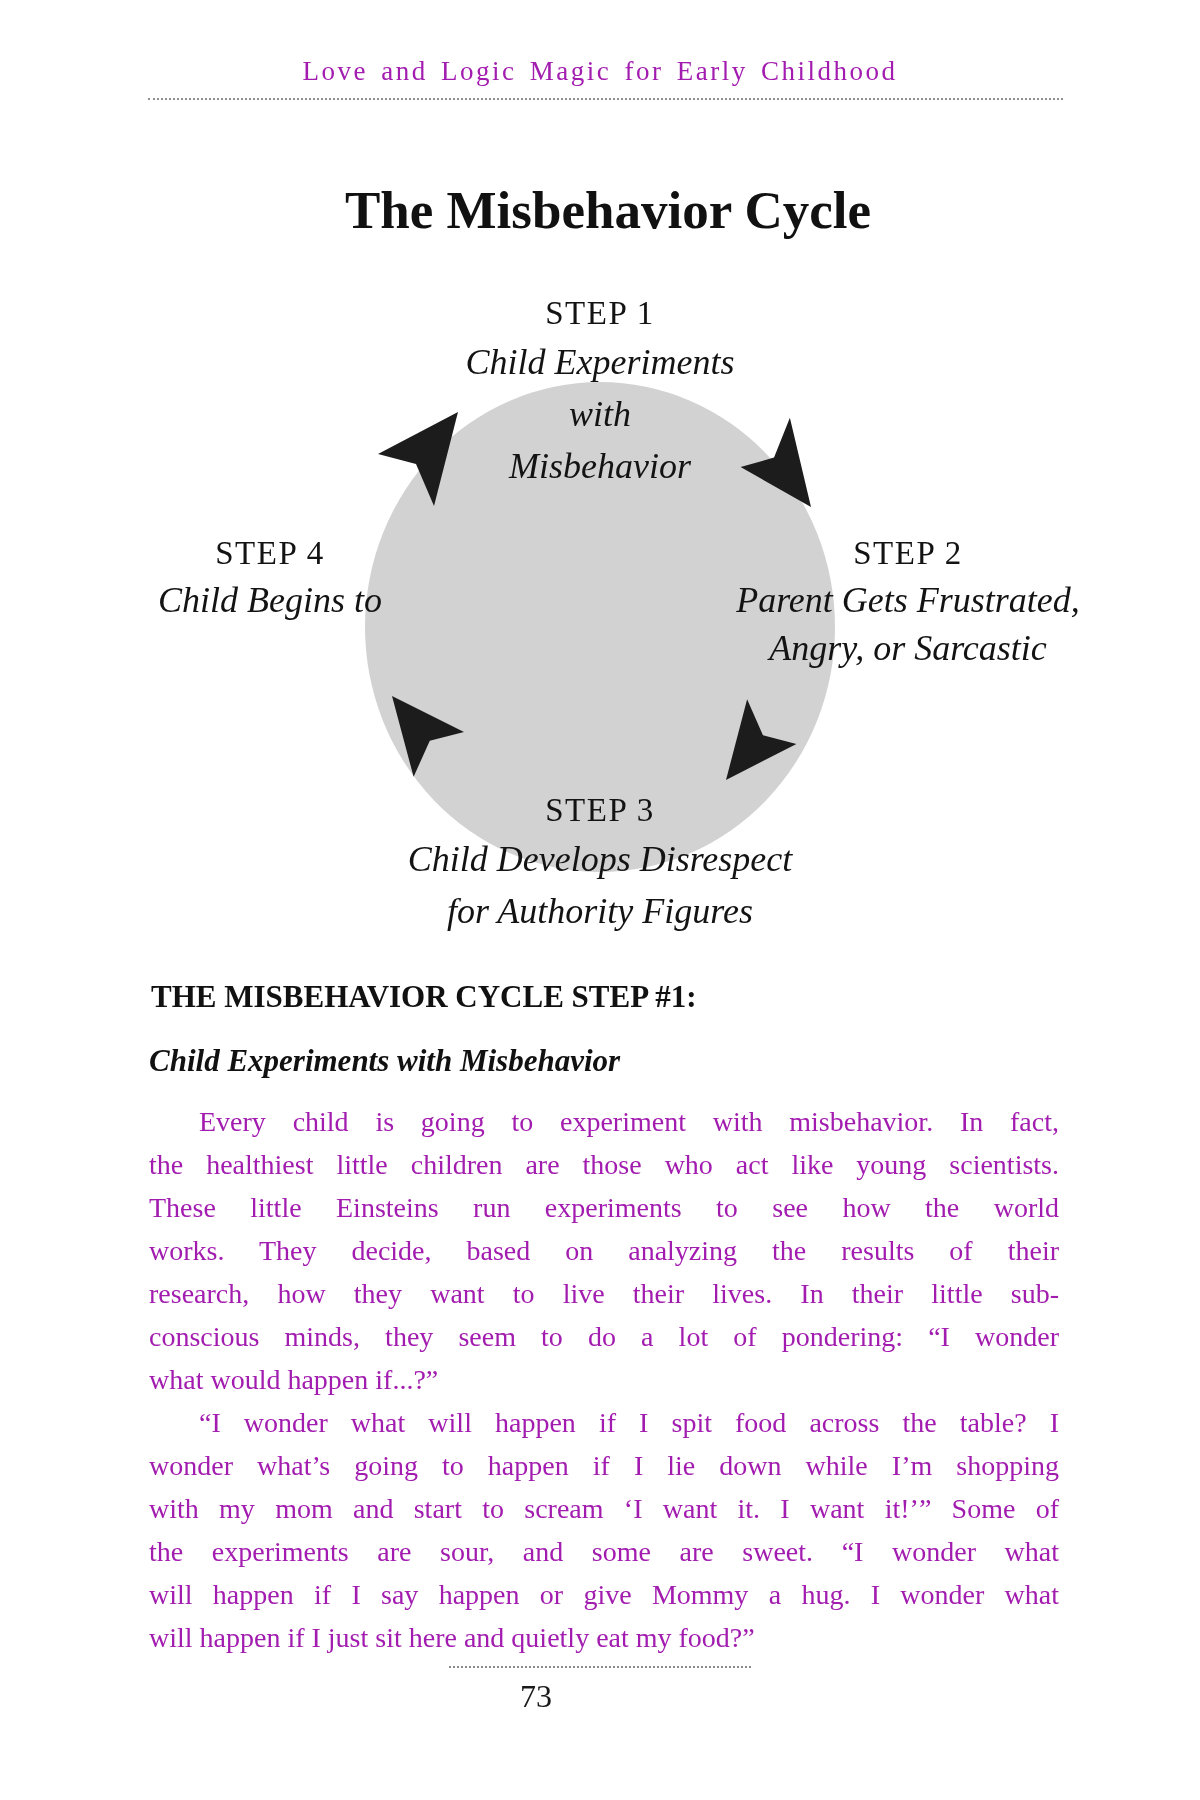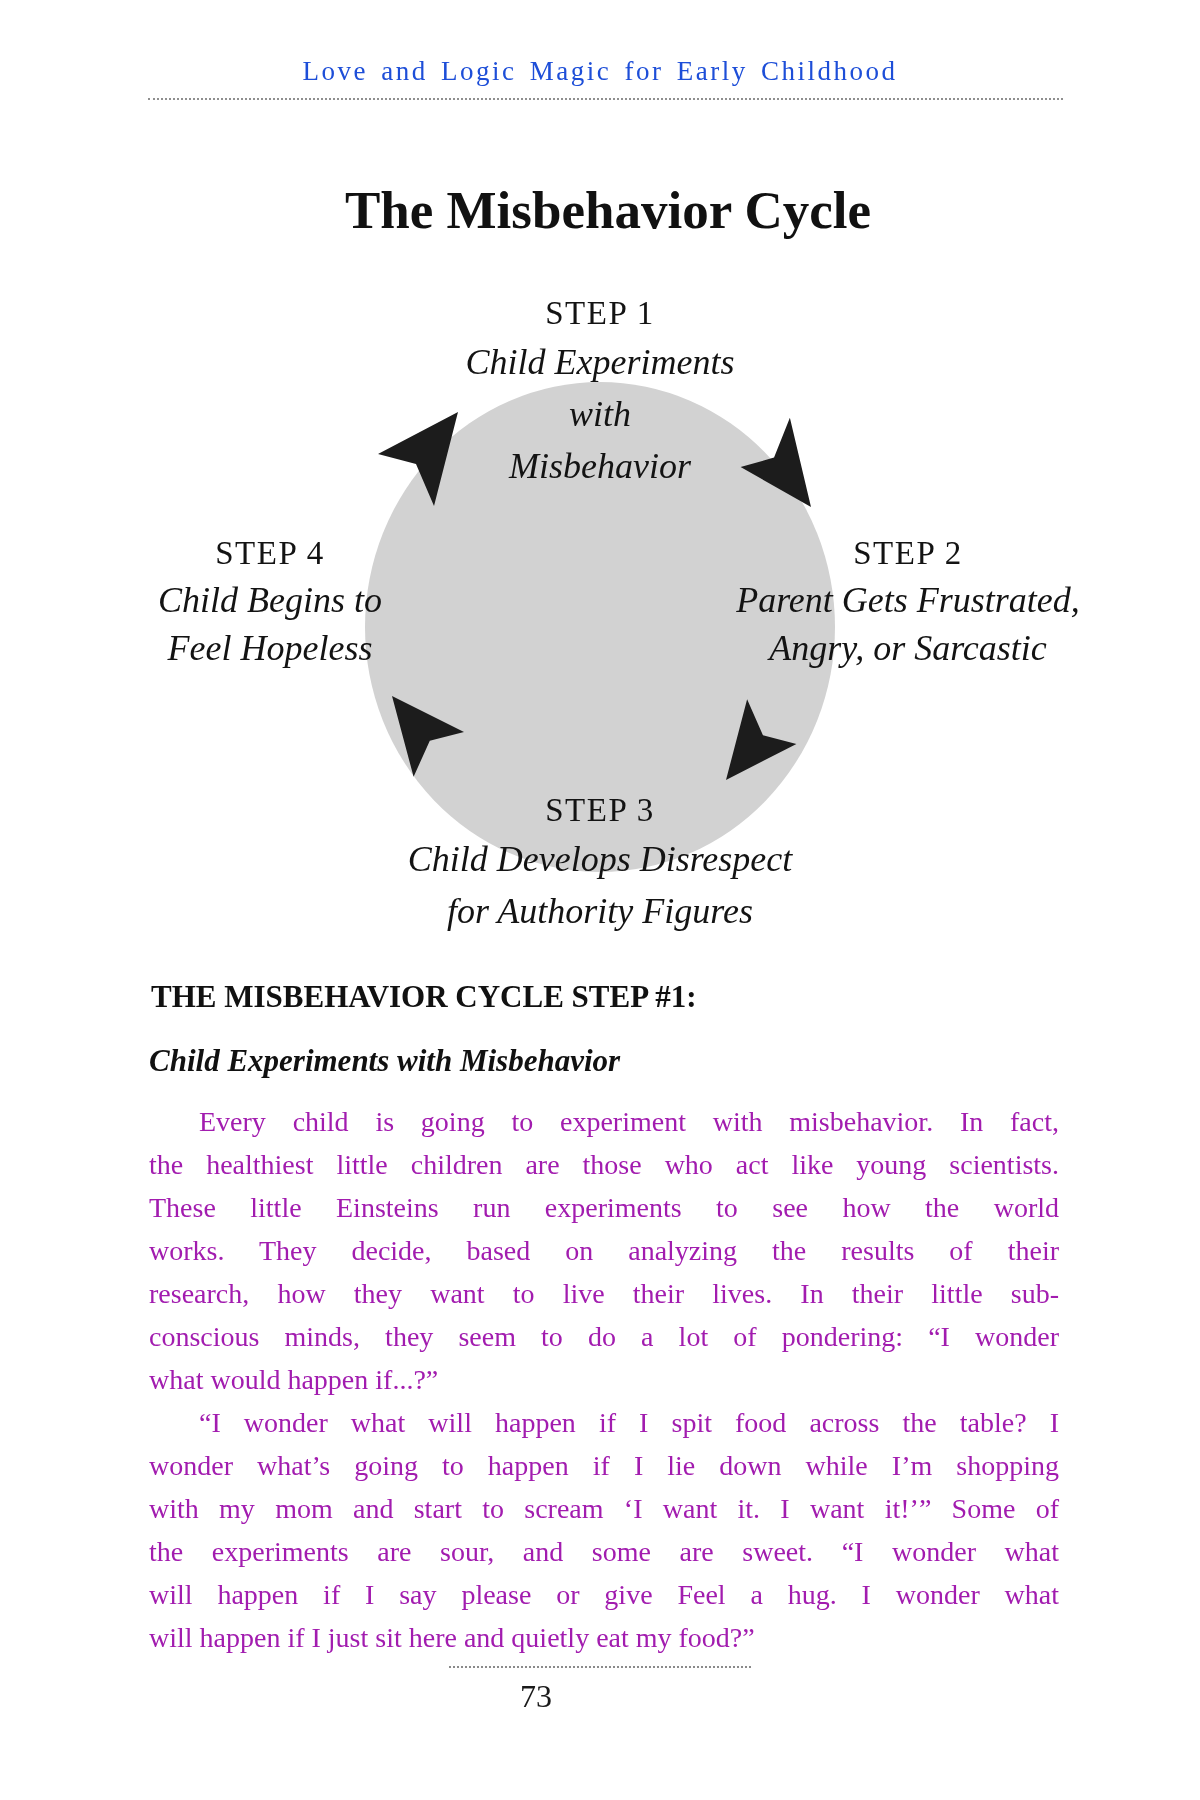--- a/index.html
+++ b/index.html
@@ -9,21 +9,21 @@
     background:#ffffff;
     font-family:"Liberation Serif", serif;
     color:#151515;
     overflow:hidden;
   }
   
   .running-head{
     position:absolute;top:56px;left:0;width:1200px;
     text-align:center;
     font-size:27px;letter-spacing:2.5px;word-spacing:4px;
-    color:#1d4ed8;
+    color:#a21caf;
   }
   .head-rule{
     position:absolute;top:98px;left:148px;width:915px;height:0;
     border-bottom:2px dotted #8f8f8f;
   }
   
   .page-title{
     position:absolute;top:172px;left:0;width:1200px;
     text-align:center;
     font-size:53px;font-weight:bold;color:#111;
@@ -127,21 +127,20 @@
 
     <div class="step step-2">
       <div class="step-label">STEP 2</div>
       <div class="step-line">Parent Gets Frustrated,</div>
       <div class="step-line">Angry, or Sarcastic</div>
     </div>
 
     <div class="step step-4">
       <div class="step-label">STEP 4</div>
       <div class="step-line">Child Begins to</div>
-      <div class="step-line">Feel Hopeless</div>
     </div>
 
     <div class="step step-3">
       <div class="step-label">STEP 3</div>
       <div class="step-line">Child Develops Disrespect</div>
       <div class="step-line">for Authority Figures</div>
     </div>
   </div>
 
   <h2 class="sec-heading">THE MISBEHAVIOR CYCLE STEP #1:</h2>
@@ -155,21 +154,21 @@
       <div class="bline">works. They decide, based on analyzing the results of their</div>
       <div class="bline">research, how they want to live their lives. In their little sub-</div>
       <div class="bline">conscious minds, they seem to do a lot of pondering: “I wonder</div>
       <div class="bline last">what would happen if...?”</div>
     </div>
     <div>
       <div class="bline first">“I wonder what will happen if I spit food across the table? I</div>
       <div class="bline">wonder what’s going to happen if I lie down while I’m shopping</div>
       <div class="bline">with my mom and start to scream ‘I want it. I want it!’” Some of</div>
       <div class="bline">the experiments are sour, and some are sweet. “I wonder what</div>
-      <div class="bline">will happen if I say please or give Feel a hug. I wonder what</div>
+      <div class="bline">will happen if I say happen or give Mommy a hug. I wonder what</div>
       <div class="bline last">will happen if I just sit here and quietly eat my food?”</div>
     </div>
   </div>
 
   <div class="foot-rule"></div>
   <div class="page-number">73</div>
 
 </div>
 
 </body></html>

